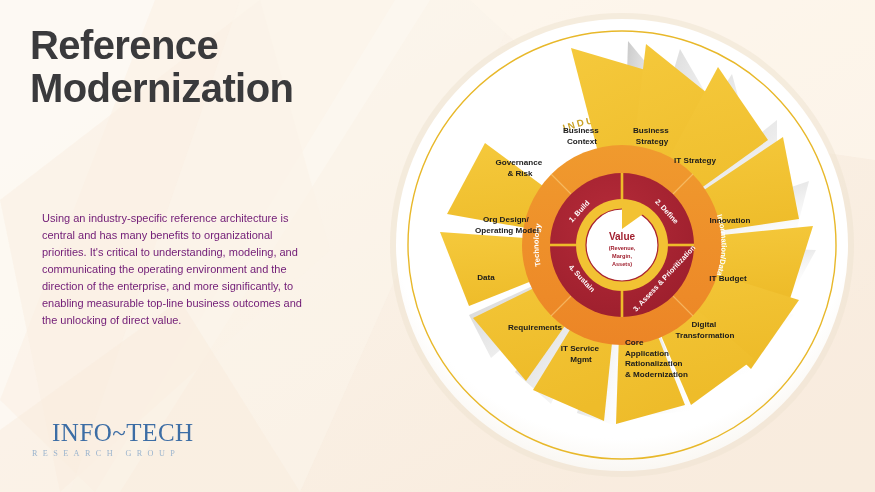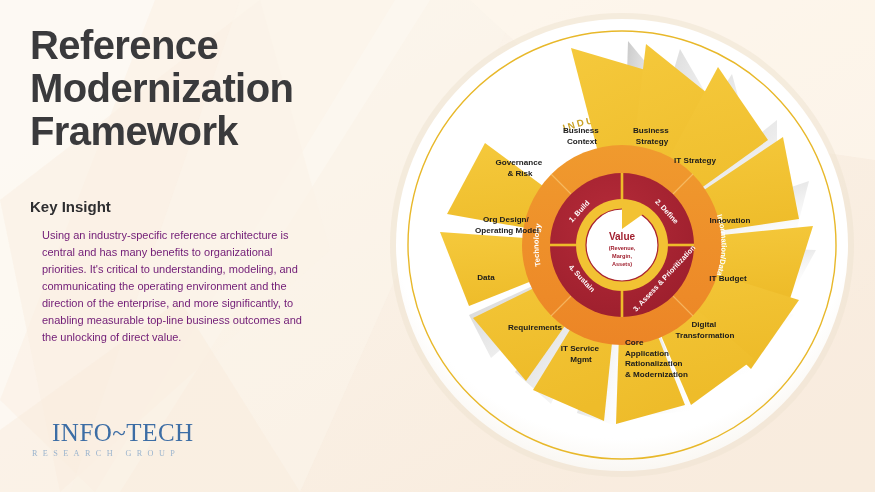--- a/index.html
+++ b/index.html
@@ -90,26 +90,24 @@
   <polygon points="560,492 875,280 875,492" fill="#F9EDDF" opacity="0.6"></polygon>
   <polygon points="0,430 180,300 300,492 0,492" fill="#F8EBDB" opacity="0.45"></polygon>
 </svg>
 
 <div id="content">
 
   <div class="left-panel">
     <h1 class="page-title">
       <div>Reference</div>
       <div>Modernization</div>
-      <div>Framework</div>
     </h1>
   </div>
 
   <div class="insight-block">
-    <p class="insight-heading">Key Insight</p>
     <p class="insight-body">Using an industry-specific reference architecture is central and has many benefits to organizational priorities. It's critical to understanding, modeling, and communicating the operating environment and the direction of the enterprise, and more significantly, to enabling measurable top-line business outcomes and the unlocking of direct value.</p>
   </div>
 
   <div class="logo">
     <div class="logo-main">
       <span>INFO~TECH</span>
     </div>
     <div class="logo-sub">RESEARCH GROUP</div>
   </div>
 

